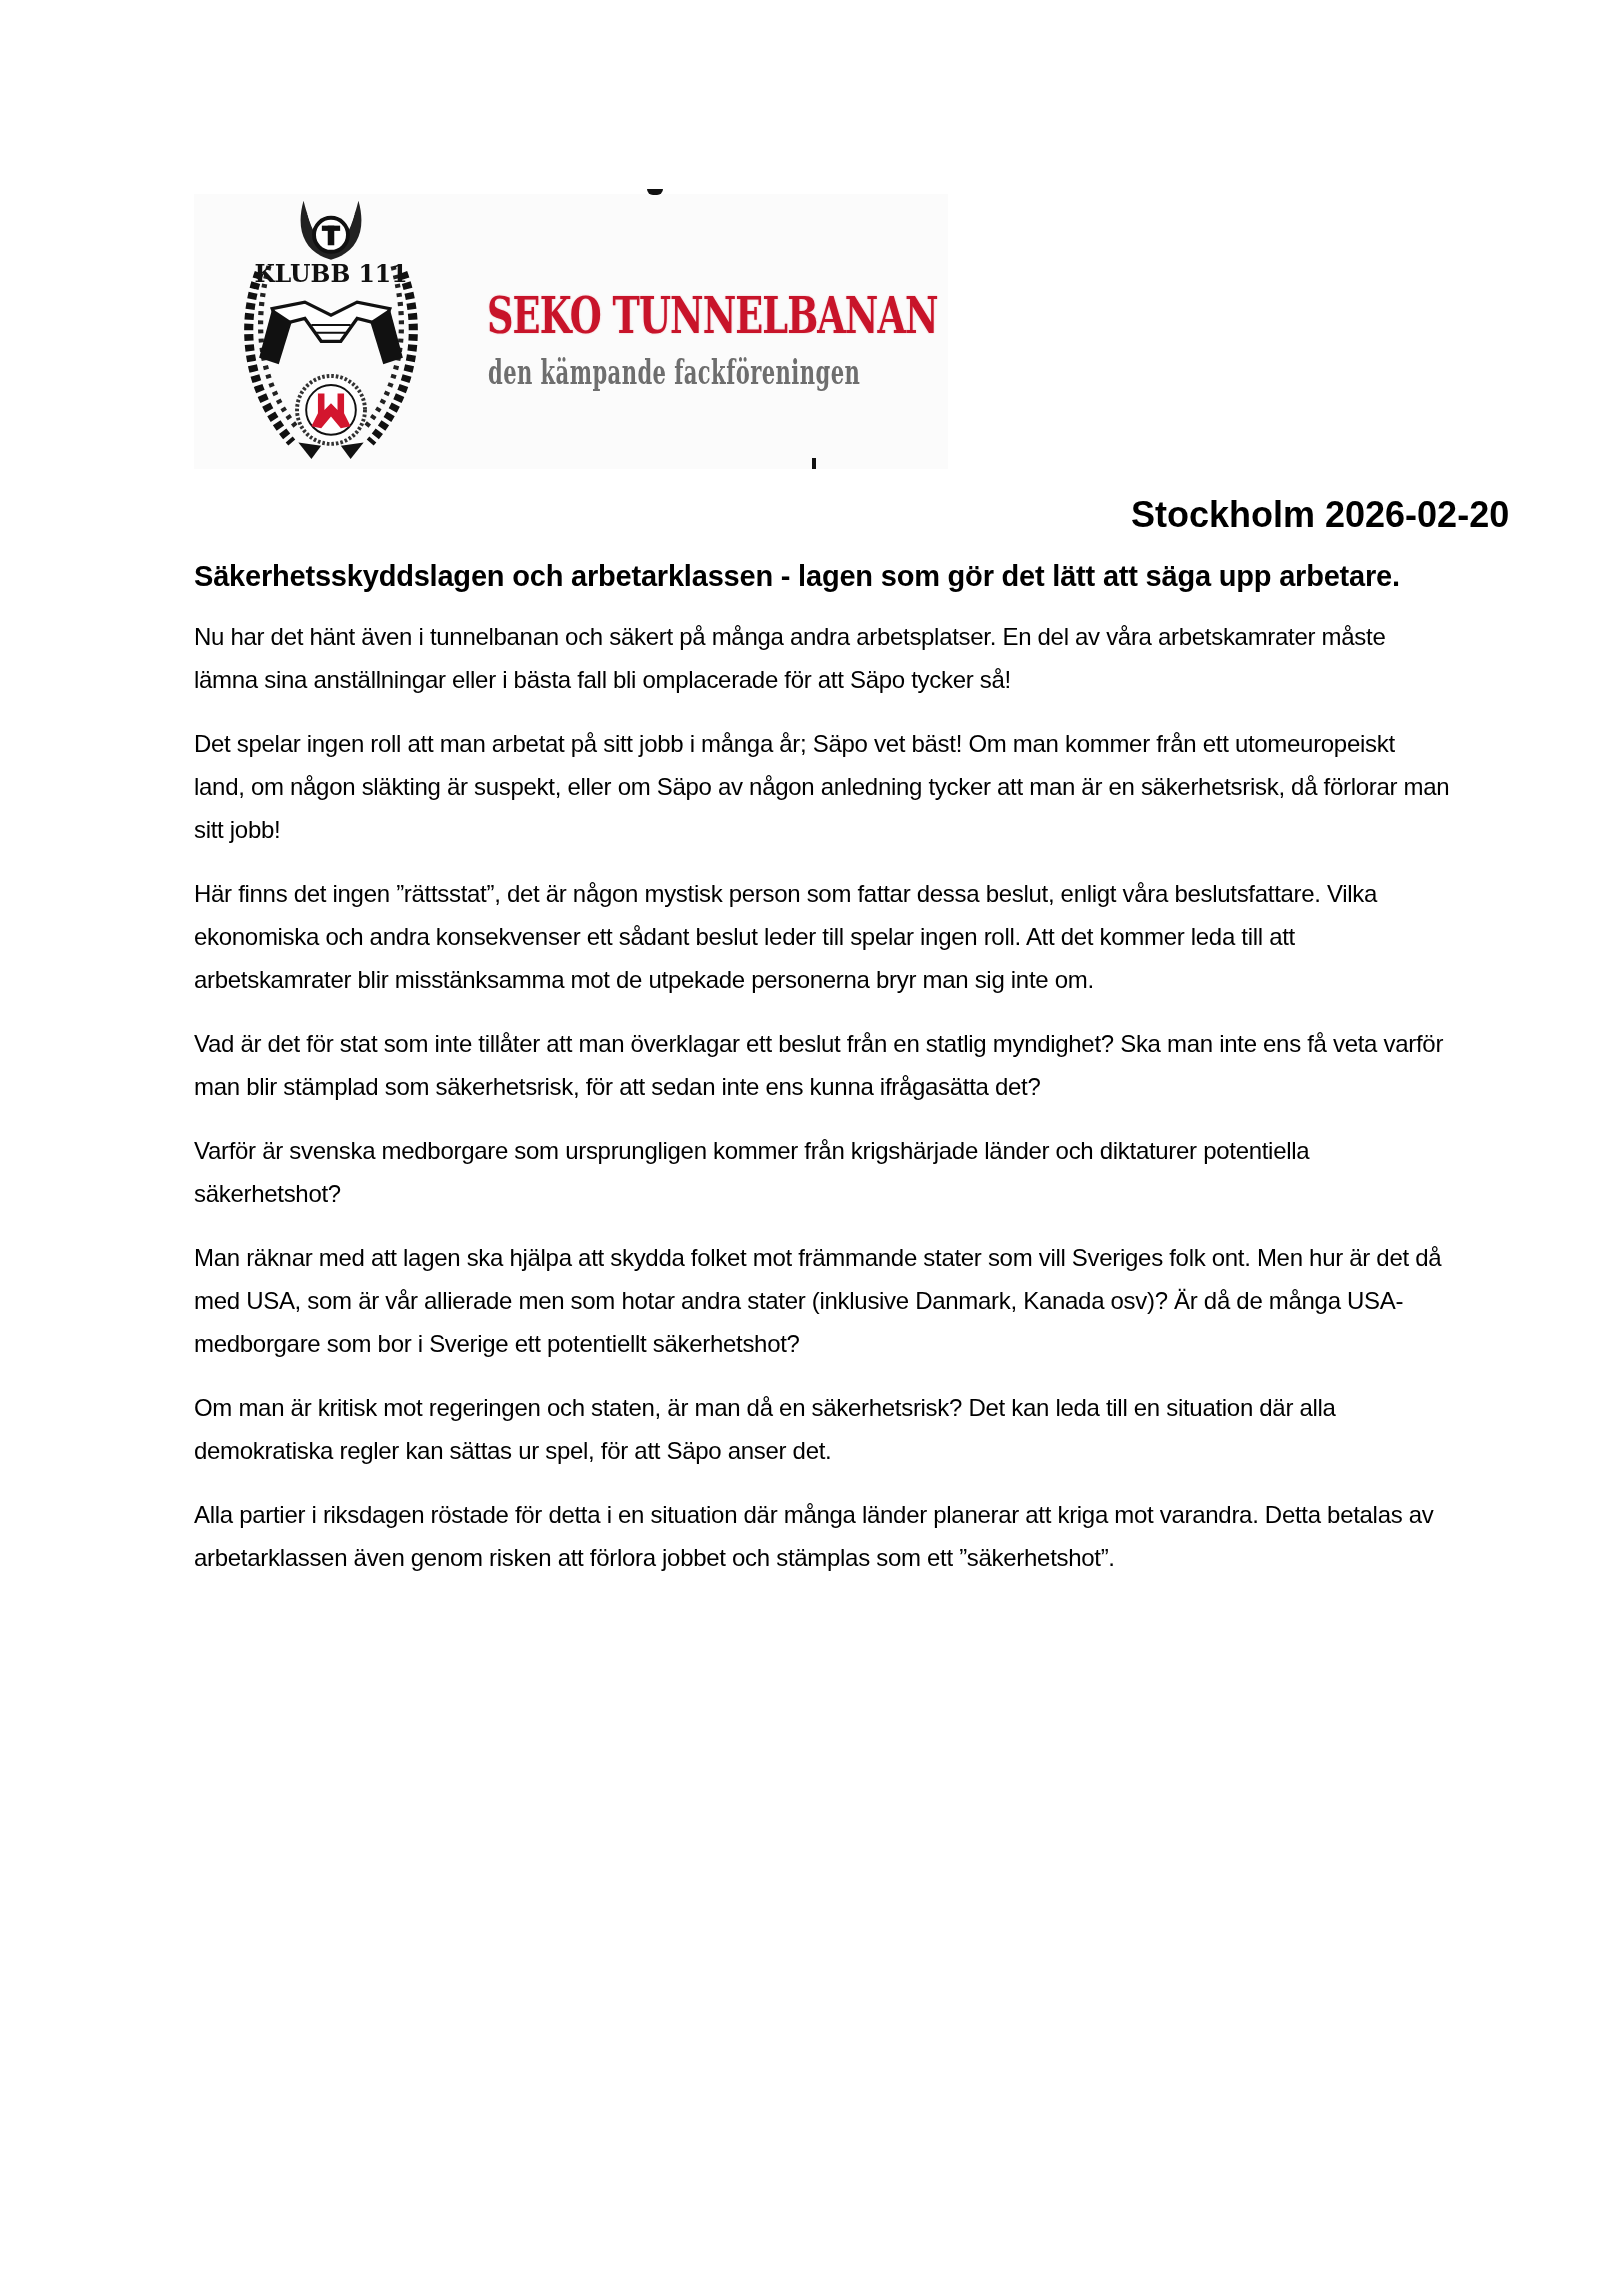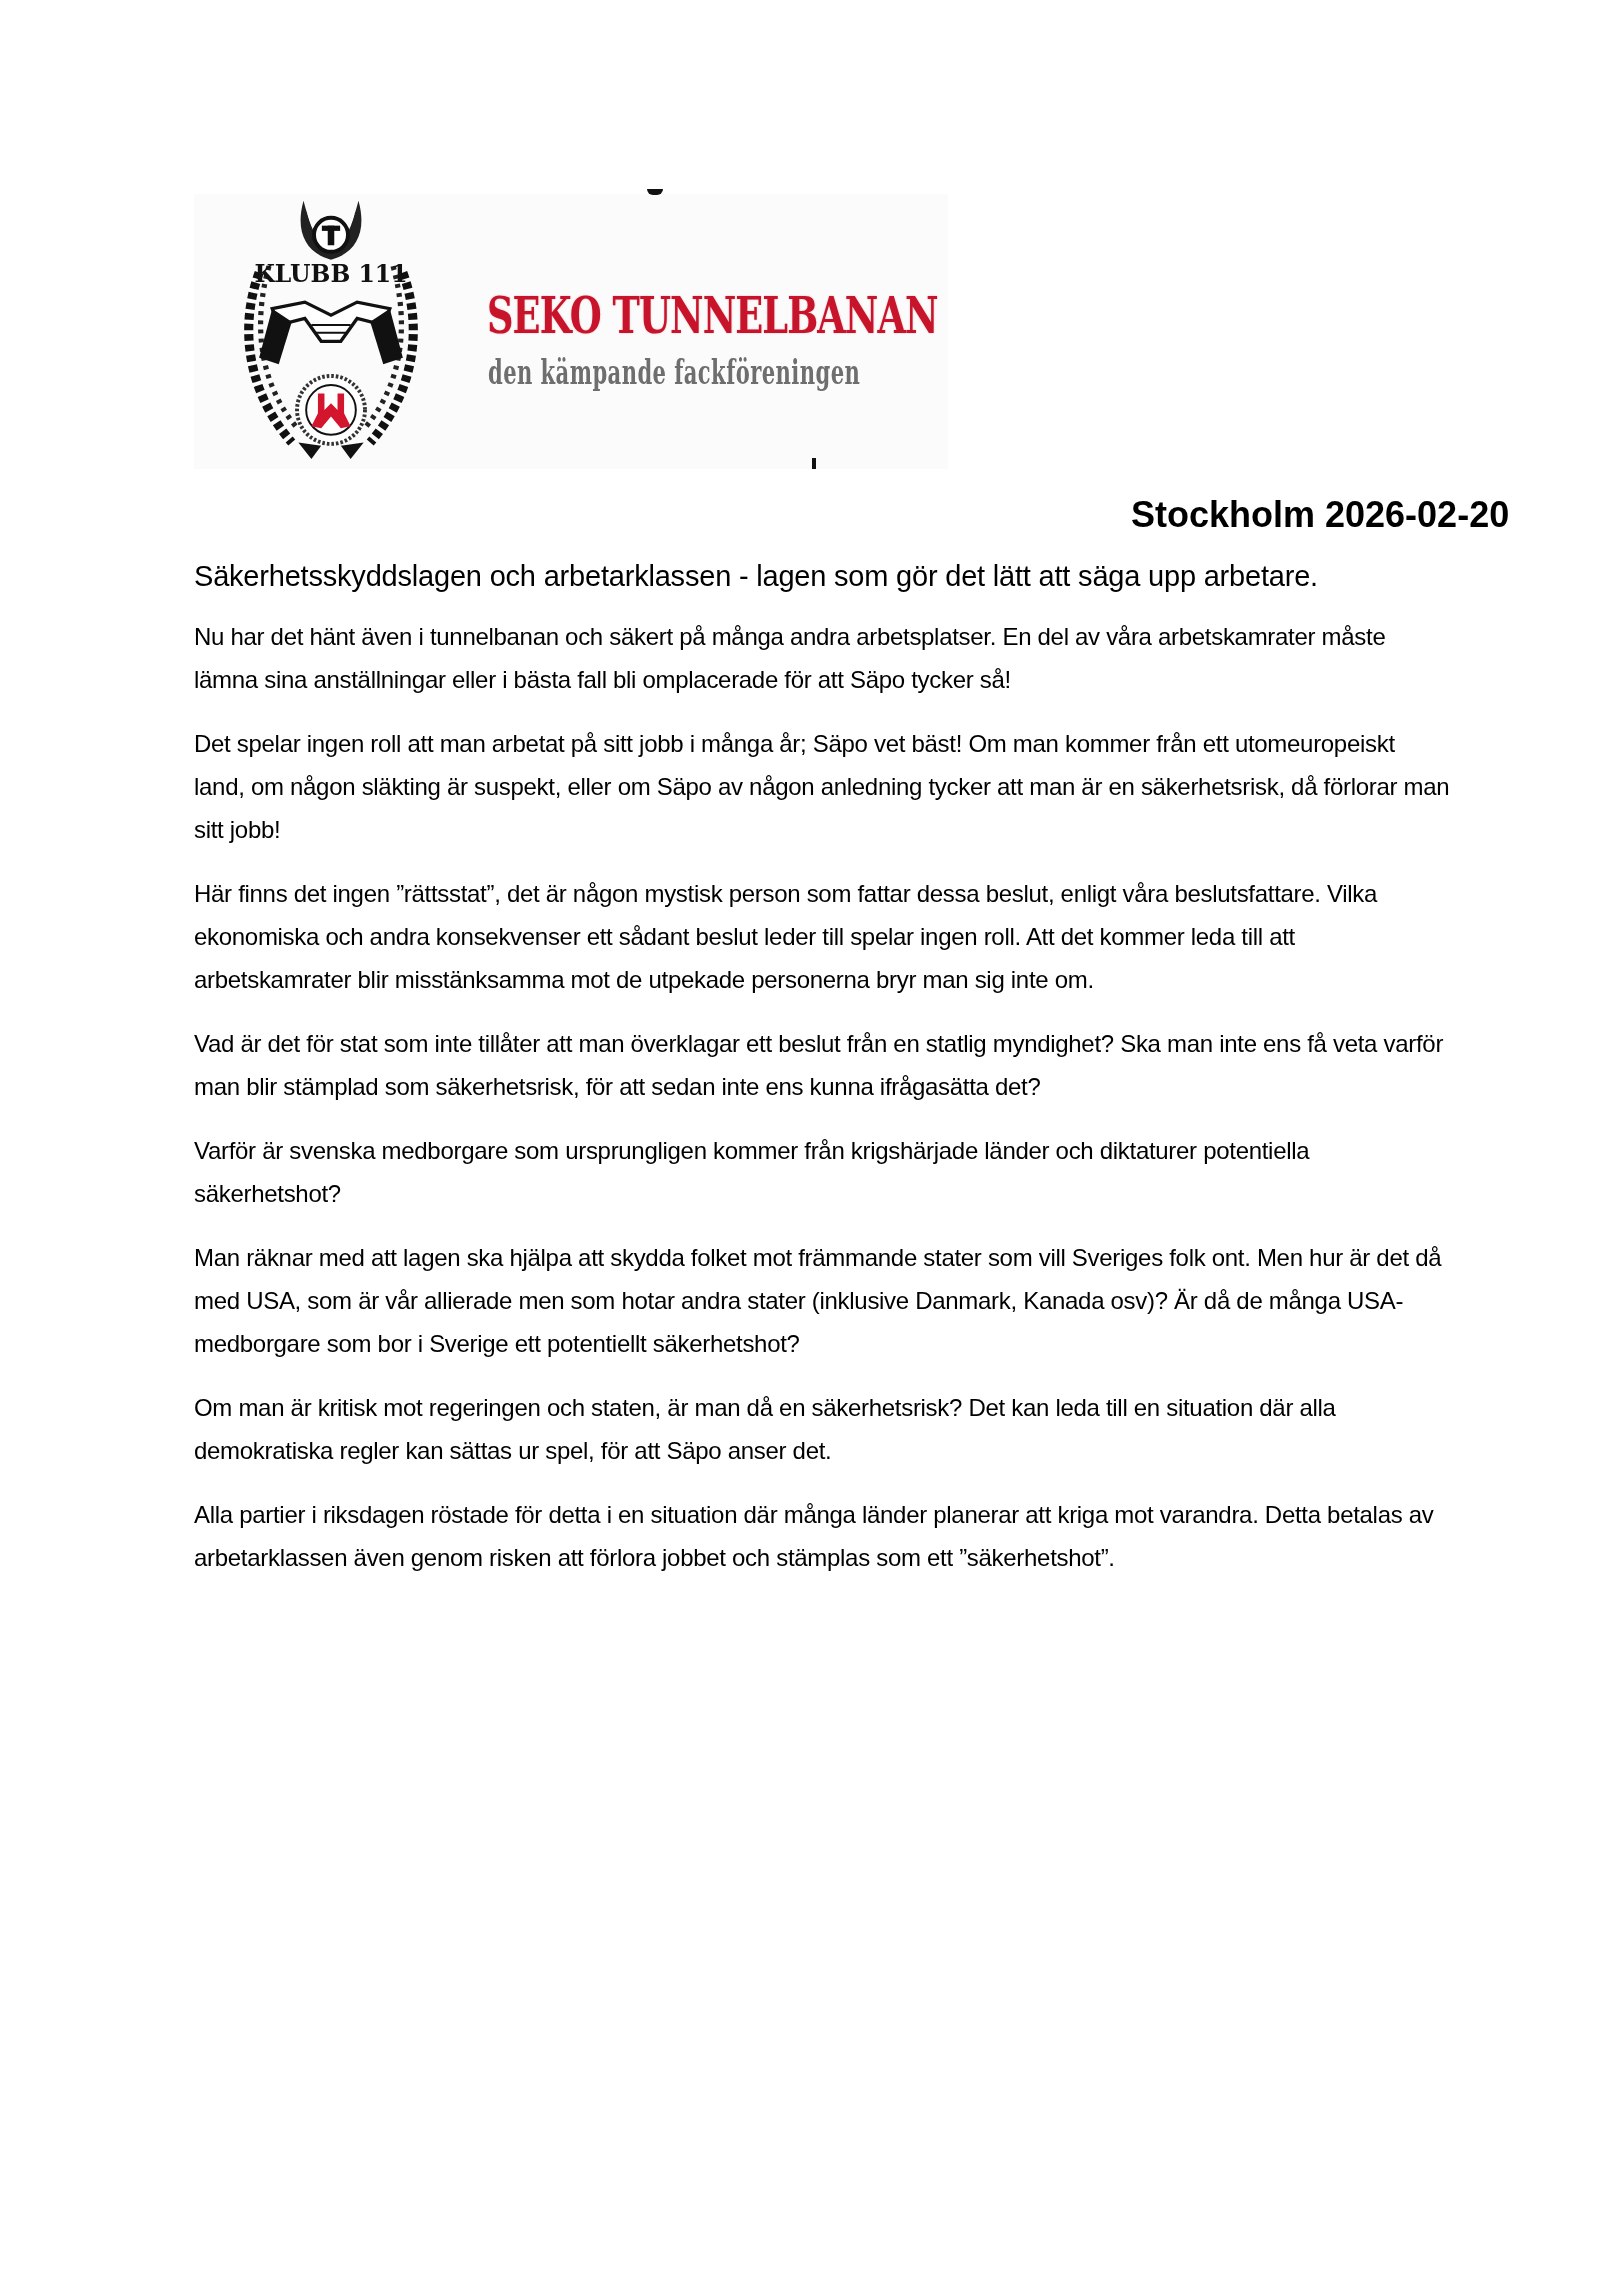--- a/index.html
+++ b/index.html
@@ -89,21 +89,21 @@
       margin-left: 34px;
     }
     
     .content {
       position: absolute;
       left: 194px;
       top: 555px;
       width: 1256px;
     }
     .headline {
-      font-weight: normal;
+      font-weight: bold;
       font-size: 29px;
       line-height: 43px;
       margin: 0 0 17px 0;
       letter-spacing: -0.2px;
     }
     .para {
       font-size: 24px;
       line-height: 43px;
       margin: 0 0 21px 0;
       letter-spacing: -0.3px;

